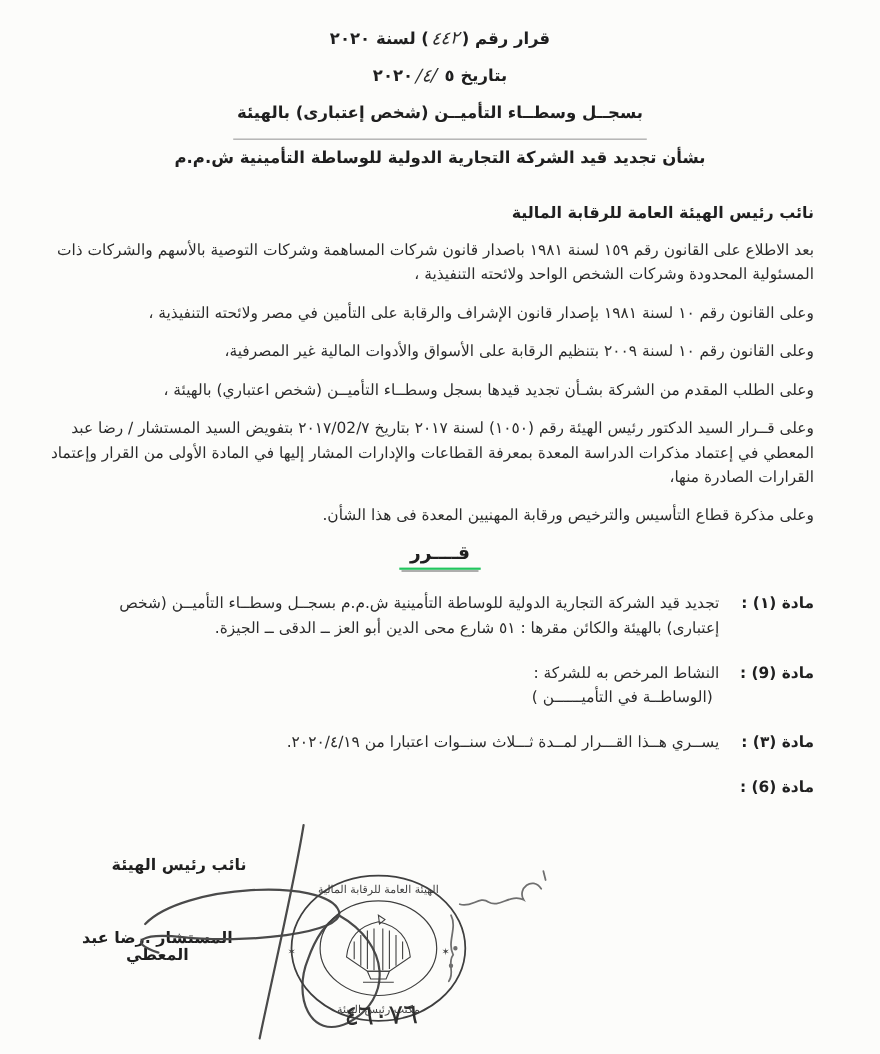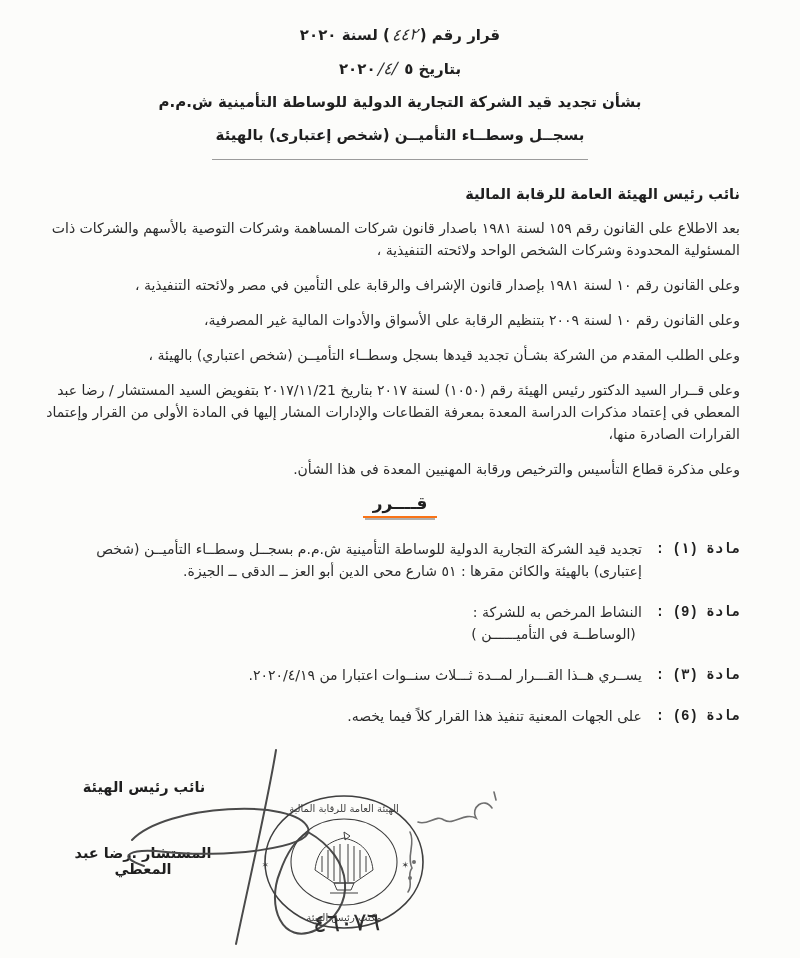--- a/index.html
+++ b/index.html
@@ -31,34 +31,34 @@
   
   .preamble { margin:15px 60px 0 30px; }
   .preamble p {
     margin:0 0 13px 0; font-size:14px; line-height:22px;
     text-align:right; color:#2b2b2b;
   }
   
   .decision { text-align:center; margin:10px 0 20px 0; }
   .decision span {
     display:inline-block; font-size:17px; font-weight:bold; color:#1f1f1f;
-    padding:0 10px 3px 10px; border-bottom:2px solid #f97316;
+    padding:0 10px 3px 10px; border-bottom:2px solid #22c55e;
     box-shadow:0 4px 0 -2px rgba(80,80,80,.45);
   }
   
   .articles { margin:0 60px 0 58px; }
   .article-row { display:flex; margin-bottom:19px; font-size:14px; line-height:22px; }
   .article-row .label {
-    flex:0 0 72px; font-weight:bold; color:#1f1f1f; white-space:nowrap;font-family:Liberation Mono, monospace;
+    flex:0 0 72px; font-weight:bold; color:#1f1f1f; white-space:nowrap;
   }
   .article-row .body { flex:1; padding-right:14px; text-align:right; color:#2b2b2b; }
   .article-row .body .l2 { padding-right:6px; }
   
   .sig-title {
-    position:absolute; top:779px; right:576px; width:160px; text-align:center;
+    position:absolute; top:779px; right:576px; width:160px; 
     font-weight:bold; font-size:14.5px; color:#1f1f1f;
   }
   .sig-name {
     position:absolute; top:845px; right:562px; width:190px; text-align:center;
     font-weight:bold; font-size:14.5px; color:#1f1f1f;
   }
   .sig-scribble { position:absolute; top:748px; right:440px; }
   .stamp { position:absolute; top:790px; right:372px; }
   .stamp-number {
     position:absolute; top:908px; right:420px; font-size:25px; color:#2e2e2e;
@@ -72,34 +72,34 @@
 
 <div class="page">
 
   <header class="doc-header">
     <div class="line">
       <span>قرار رقم (</span><span class="hand">٤٤٢</span><span>) لسنة ٢٠٢٠</span>
     </div>
     <div class="line">
       <span>بتاريخ ٥ </span><span class="hand">/٤/ </span><span>٢٠٢٠</span>
     </div>
-    <div class="line">بشأن تجديد قيد الشركة التجارية الدولية للوساطة التأمينية ش.م.م</div>
     <div class="line">
       <span class="subject-underline">بسجــل وسطــاء التأميــن (شخص إعتبارى)  بالهيئة</span>
     </div>
+    <div class="line">بشأن تجديد قيد الشركة التجارية الدولية للوساطة التأمينية ش.م.م</div>
   </header>
 
   <h2 class="authority">نائب رئيس الهيئة العامة للرقابة المالية</h2>
 
   <section class="preamble">
     <p>بعد الاطلاع على القانون رقم ١٥٩ لسنة ١٩٨١ باصدار قانون شركات المساهمة وشركات التوصية بالأسهم والشركات ذات المسئولية المحدودة وشركات الشخص الواحد ولائحته التنفيذية ،</p>
     <p>وعلى القانون رقم ١٠ لسنة ١٩٨١ بإصدار قانون الإشراف والرقابة على التأمين في مصر ولائحته التنفيذية ،</p>
     <p>وعلى القانون رقم ١٠ لسنة ٢٠٠٩ بتنظيم الرقابة على الأسواق والأدوات المالية غير المصرفية،</p>
     <p>وعلى الطلب المقدم من الشركة بشـأن تجديد قيدها بسجل وسطــاء التأميــن (شخص اعتباري) بالهيئة ،</p>
-    <p>وعلى قــرار السيد الدكتور رئيس الهيئة رقم (١٠٥٠) لسنة ٢٠١٧ بتاريخ ٢٠١٧/١١/21 بتفويض السيد المستشار / رضا عبد المعطي في إعتماد مذكرات الدراسة المعدة بمعرفة القطاعات والإدارات المشار إليها في المادة الأولى من القرار وإعتماد القرارات الصادرة منها،</p>
+    <p>وعلى قــرار السيد الدكتور رئيس الهيئة رقم (١٠٥٠) لسنة ٢٠١٧ بتاريخ ٢٠١٧/02/٧ بتفويض السيد المستشار / رضا عبد المعطي في إعتماد مذكرات الدراسة المعدة بمعرفة القطاعات والإدارات المشار إليها في المادة الأولى من القرار وإعتماد القرارات الصادرة منها،</p>
     <p>وعلى مذكرة قطاع التأسيس والترخيص ورقابة المهنيين المعدة فى هذا الشأن.</p>
   </section>
 
   <div class="decision">
     <span>قــــرر</span>
   </div>
 
   <section class="articles">
     <div class="article-row">
       <span class="label">مادة (١) :</span>
@@ -115,23 +115,20 @@
       </div>
     </div>
     <div class="article-row">
       <span class="label">مادة (٣) :</span>
       <div class="body">
         <div>يســري هــذا القـــرار لمــدة ثـــلاث سنــوات اعتبارا من ٢٠٢٠/٤/١٩.</div>
       </div>
     </div>
     <div class="article-row">
       <span class="label">مادة (6) :</span>
-      <div class="body">
-        <div>على الجهات المعنية تنفيذ هذا القرار كلاً فيما يخصه.</div>
-      </div>
     </div>
   </section>
 
   <div class="sig-title">نائب رئيس الهيئة</div>
   <div class="sig-name">المستشار .رضا عبد المعطي</div>
 
   <svg class="sig-scribble" width="290" height="200" viewBox="0 0 290 200">
     <g fill="none" stroke="#4a4a4a" stroke-width="2" stroke-linecap="round">
       <path d="M206 2 C 198 52, 182 120, 166 196"></path>
       <path d="M62 92 C 96 56, 226 50, 238 80 C 246 101, 150 110, 96 104 C 60 100, 44 108, 74 118"></path>

